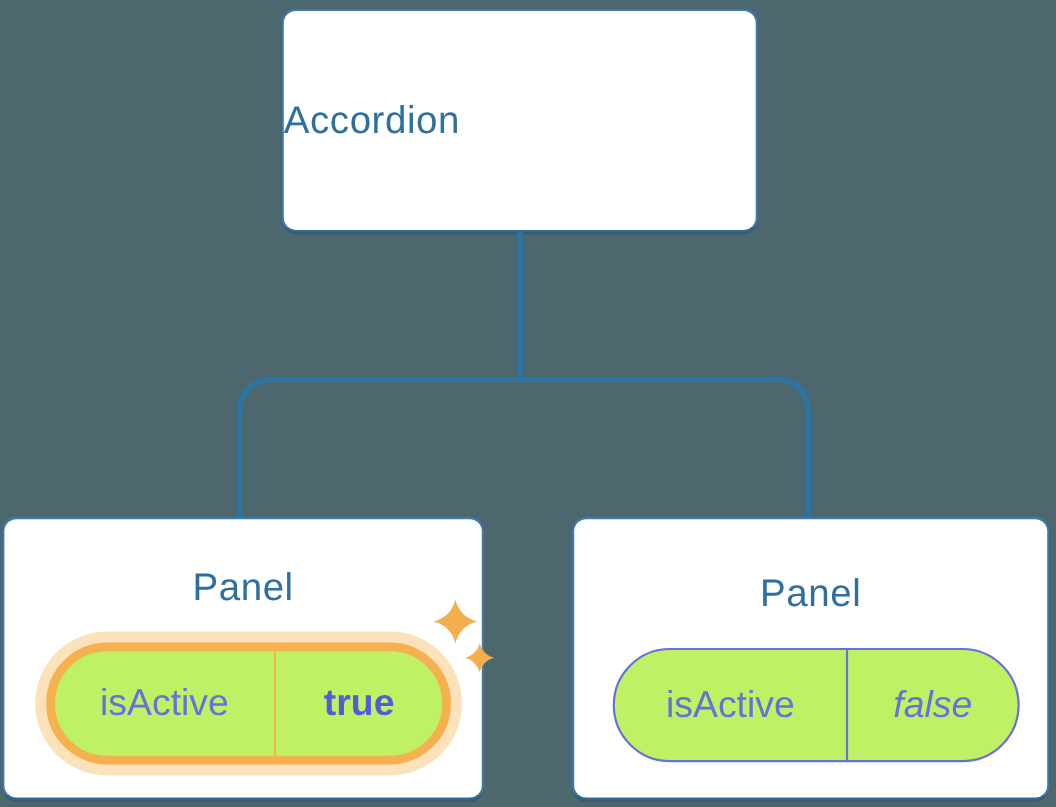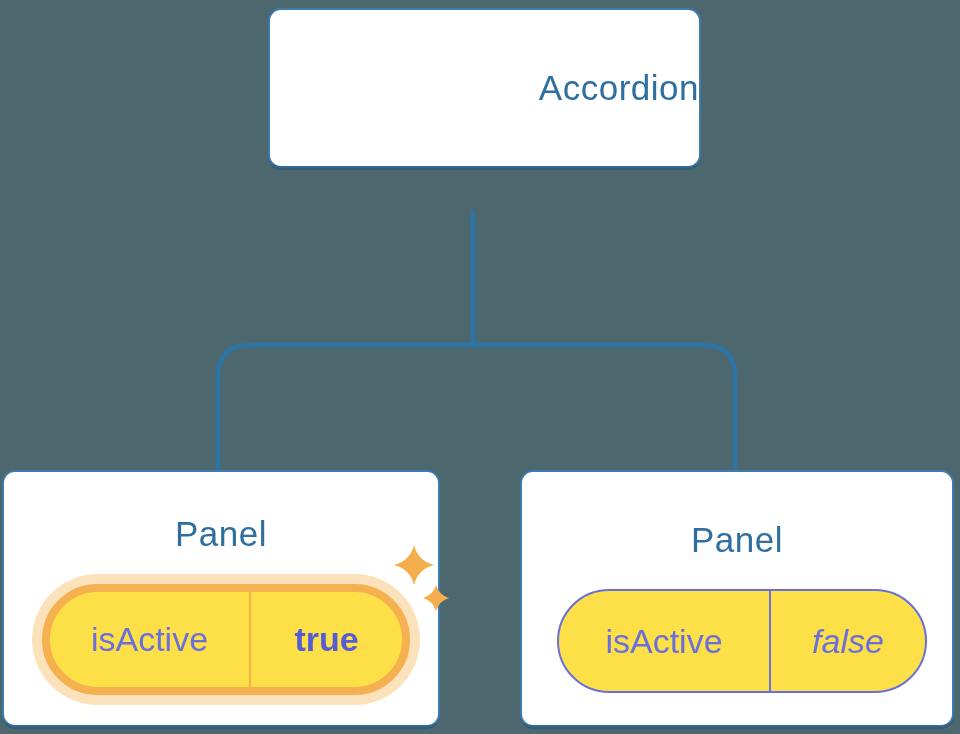--- a/index.html
+++ b/index.html
@@ -13,22 +13,22 @@
   }
   
   .card{
     position:absolute;
     background:#fff;
     border:2.5px solid var(--card-border,#3e7aab);
     border-bottom-color:var(--card-border-dark,#2e6b9c);
     border-radius:13px;
     box-shadow:0 2px 0 rgba(32,82,118,.45);
   }
-  .card.root-card{left:268px;top:8px;width:433px;height:160px;
-    display:flex;align-items:center;justify-content:flex-end;}
+  .card.root-card{left:256px;top:8px;width:433px;height:203px;
+    display:flex;align-items:center;justify-content:flex-start;}
   .card.panel-left{left:2px;top:470px;width:438px;height:257px;}
   .card.panel-right{left:520px;top:470px;width:434px;height:257px;}
 
   .node-title{
     color:var(--node-text,#2e6f9f);
     font-size:35px;
     font-weight:500;
     letter-spacing:.5px;
   }
   .panel-title{
@@ -50,21 +50,21 @@
   .pill-glow{
     position:absolute;left:28px;top:102px;
     width:388px;height:131px;
     border-radius:999px;
     background:var(--orange-halo,#fbe2ba);
     padding:10px;
   }
   .pill{
     display:flex;align-items:stretch;
     width:100%;height:100%;
-    background:#fde047;
+    background:#bef264;
     border-radius:999px;
     overflow:hidden;
   }
   .pill-glow .pill{border:8px solid var(--orange,#f5b050);}
   .pill .cell{
     display:flex;align-items:center;justify-content:center;
     font-size:34px;
     color:var(--purple,#6a6fdb);
   }
   .pill-glow .cell-key{width:201px;border-right:2px solid var(--orange,#f5b050);}

